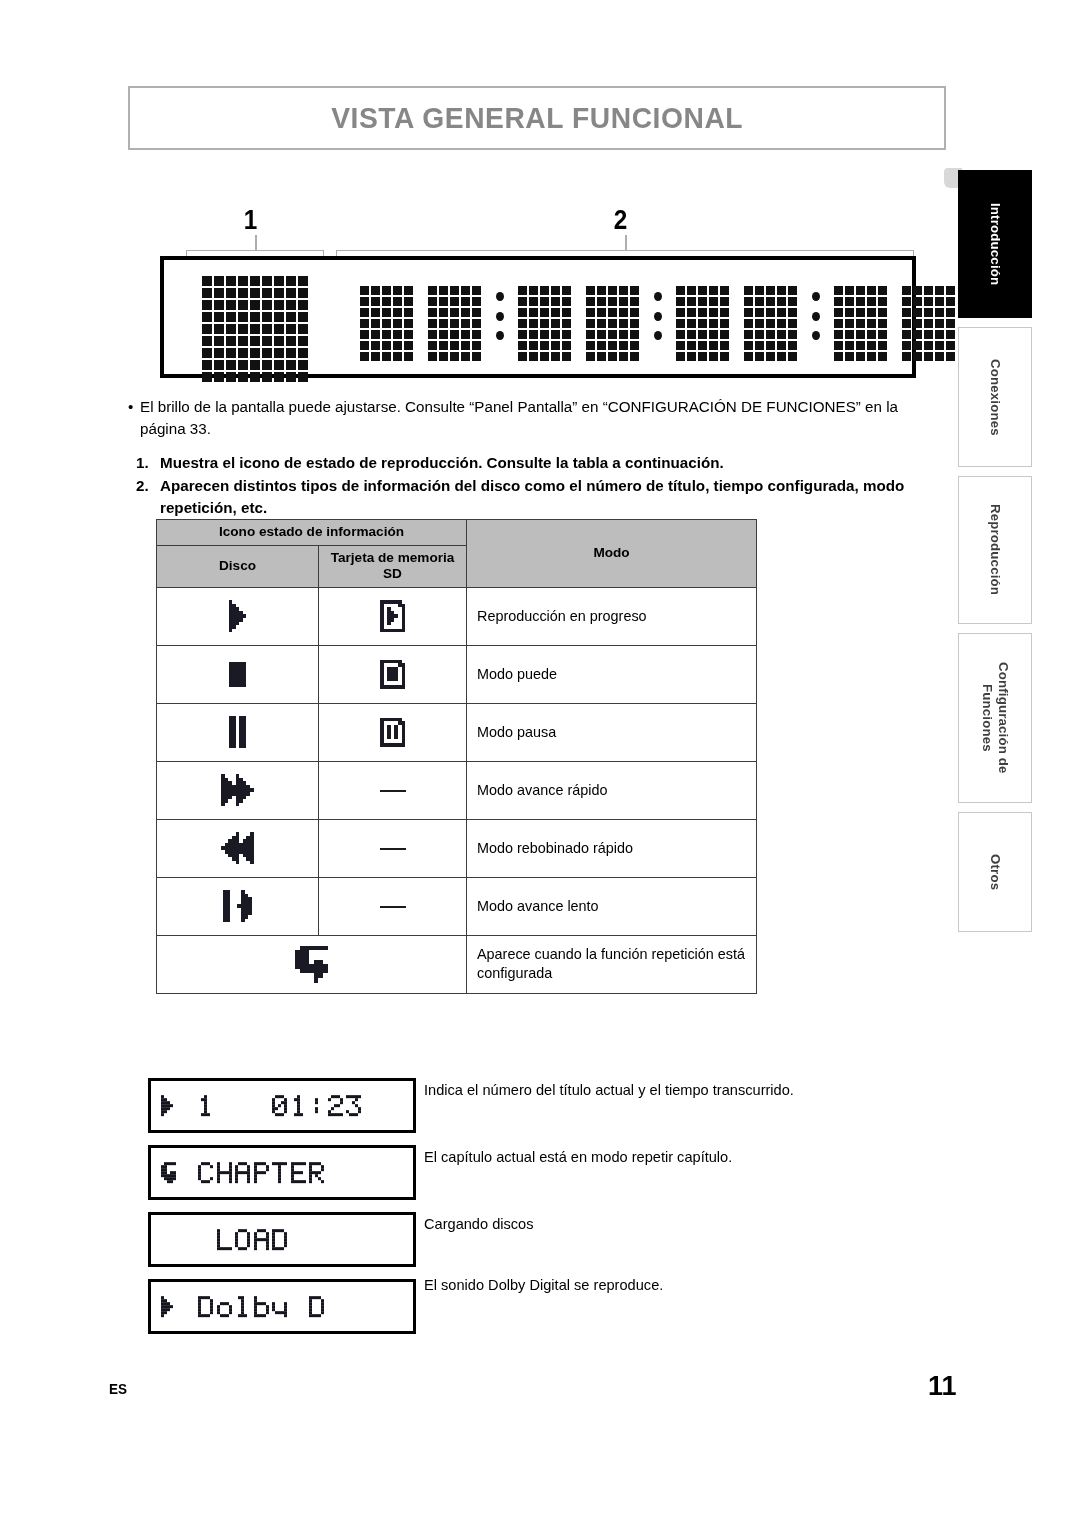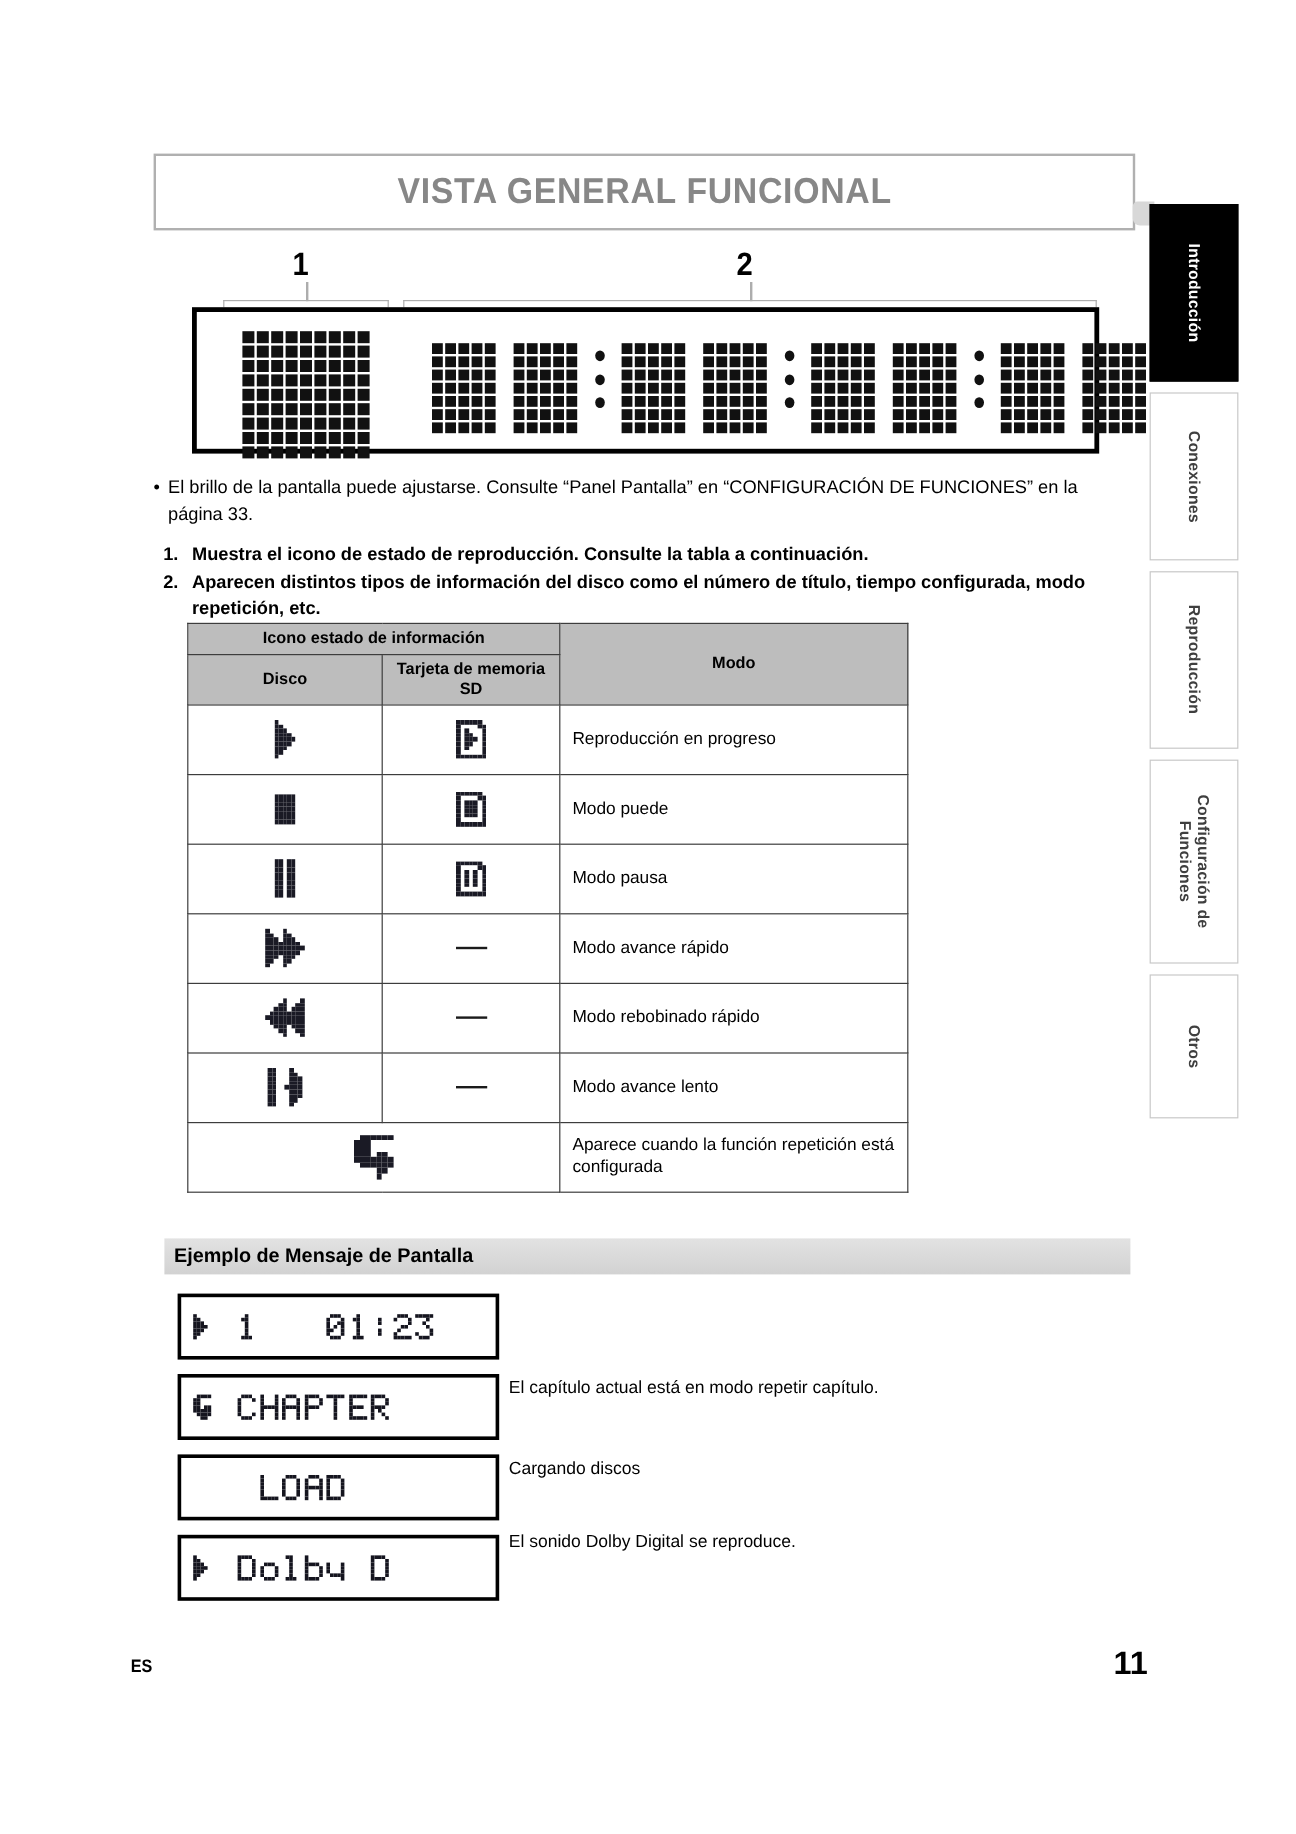--- a/index.html
+++ b/index.html
@@ -10,21 +10,21 @@
     color: #000;
     overflow: hidden;
   }
   .page { position: relative; width: 1080px; height: 1528px; }
 
   
   .title-box {
     position: absolute; left: 128px; top: 86px;
     width: 818px; height: 64px;
     border: 2px solid #b0b0b0;
-    display: flex; align-items: center; justify-content: center; margin-top: 42px;
+    display: flex; align-items: center; justify-content: center;
   }
   .title-text {
     font-size: 30px; font-weight: bold; color: #878787;
     letter-spacing: .6px; white-space: nowrap;
     font-family: "Liberation Sans", sans-serif;
     transform: scaleX(.94);
   }
 
   
   .section-bar {
@@ -645,23 +645,20 @@
           <td class="iconcell"><span class="dash"></span></td>
           <td class="modecell">Modo avance lento</td>
         </tr>
         <tr>
           <td class="iconcell" colspan="2"><span class="pix" style="width: 32.2px; height: 36.8px; position: relative;"><span style="position: absolute; left: 4.6px; top: 0px; width: 4.6px; height: 4.6px; background: rgb(26, 26, 37);"></span><span style="position: absolute; left: 9.2px; top: 0px; width: 4.6px; height: 4.6px; background: rgb(26, 26, 37);"></span><span style="position: absolute; left: 13.8px; top: 0px; width: 4.6px; height: 4.6px; background: rgb(26, 26, 37);"></span><span style="position: absolute; left: 18.4px; top: 0px; width: 4.6px; height: 4.6px; background: rgb(26, 26, 37);"></span><span style="position: absolute; left: 23px; top: 0px; width: 4.6px; height: 4.6px; background: rgb(26, 26, 37);"></span><span style="position: absolute; left: 27.6px; top: 0px; width: 4.6px; height: 4.6px; background: rgb(26, 26, 37);"></span><span style="position: absolute; left: 0px; top: 4.6px; width: 4.6px; height: 4.6px; background: rgb(26, 26, 37);"></span><span style="position: absolute; left: 4.6px; top: 4.6px; width: 4.6px; height: 4.6px; background: rgb(26, 26, 37);"></span><span style="position: absolute; left: 9.2px; top: 4.6px; width: 4.6px; height: 4.6px; background: rgb(26, 26, 37);"></span><span style="position: absolute; left: 0px; top: 9.2px; width: 4.6px; height: 4.6px; background: rgb(26, 26, 37);"></span><span style="position: absolute; left: 4.6px; top: 9.2px; width: 4.6px; height: 4.6px; background: rgb(26, 26, 37);"></span><span style="position: absolute; left: 9.2px; top: 9.2px; width: 4.6px; height: 4.6px; background: rgb(26, 26, 37);"></span><span style="position: absolute; left: 0px; top: 13.8px; width: 4.6px; height: 4.6px; background: rgb(26, 26, 37);"></span><span style="position: absolute; left: 4.6px; top: 13.8px; width: 4.6px; height: 4.6px; background: rgb(26, 26, 37);"></span><span style="position: absolute; left: 9.2px; top: 13.8px; width: 4.6px; height: 4.6px; background: rgb(26, 26, 37);"></span><span style="position: absolute; left: 18.4px; top: 13.8px; width: 4.6px; height: 4.6px; background: rgb(26, 26, 37);"></span><span style="position: absolute; left: 23px; top: 13.8px; width: 4.6px; height: 4.6px; background: rgb(26, 26, 37);"></span><span style="position: absolute; left: 0px; top: 18.4px; width: 4.6px; height: 4.6px; background: rgb(26, 26, 37);"></span><span style="position: absolute; left: 4.6px; top: 18.4px; width: 4.6px; height: 4.6px; background: rgb(26, 26, 37);"></span><span style="position: absolute; left: 9.2px; top: 18.4px; width: 4.6px; height: 4.6px; background: rgb(26, 26, 37);"></span><span style="position: absolute; left: 13.8px; top: 18.4px; width: 4.6px; height: 4.6px; background: rgb(26, 26, 37);"></span><span style="position: absolute; left: 18.4px; top: 18.4px; width: 4.6px; height: 4.6px; background: rgb(26, 26, 37);"></span><span style="position: absolute; left: 23px; top: 18.4px; width: 4.6px; height: 4.6px; background: rgb(26, 26, 37);"></span><span style="position: absolute; left: 27.6px; top: 18.4px; width: 4.6px; height: 4.6px; background: rgb(26, 26, 37);"></span><span style="position: absolute; left: 4.6px; top: 23px; width: 4.6px; height: 4.6px; background: rgb(26, 26, 37);"></span><span style="position: absolute; left: 9.2px; top: 23px; width: 4.6px; height: 4.6px; background: rgb(26, 26, 37);"></span><span style="position: absolute; left: 13.8px; top: 23px; width: 4.6px; height: 4.6px; background: rgb(26, 26, 37);"></span><span style="position: absolute; left: 18.4px; top: 23px; width: 4.6px; height: 4.6px; background: rgb(26, 26, 37);"></span><span style="position: absolute; left: 23px; top: 23px; width: 4.6px; height: 4.6px; background: rgb(26, 26, 37);"></span><span style="position: absolute; left: 27.6px; top: 23px; width: 4.6px; height: 4.6px; background: rgb(26, 26, 37);"></span><span style="position: absolute; left: 18.4px; top: 27.6px; width: 4.6px; height: 4.6px; background: rgb(26, 26, 37);"></span><span style="position: absolute; left: 23px; top: 27.6px; width: 4.6px; height: 4.6px; background: rgb(26, 26, 37);"></span><span style="position: absolute; left: 18.4px; top: 32.2px; width: 4.6px; height: 4.6px; background: rgb(26, 26, 37);"></span></span></td>
           <td class="modecell">Aparece cuando la función repetición está configurada</td>
         </tr>
       </tbody>
   </table>
 
-  <div class="ex-bar">
-    <div class="label">Ejemplo de Mensaje de Pantalla</div>
-  </div>
 
   <div id="lcd-area">
       <div class="lcd" style="top: 1078px;">
         <div style="position: absolute; left: 10px; top: 50%; transform: translateY(-50%); display: flex; align-items: center;">
           <span class="pix" style="width: 15.5px; height: 21.7px; position: relative; margin-right: 3px;">
             <span style="position: absolute; left: 0px; top: 0px; width: 3.1px; height: 3.1px; background: rgb(21, 21, 31);"></span>
             <span style="position: absolute; left: 0px; top: 3.1px; width: 3.1px; height: 3.1px; background: rgb(21, 21, 31);"></span>
             <span style="position: absolute; left: 3.1px; top: 3.1px; width: 3.1px; height: 3.1px; background: rgb(21, 21, 31);"></span>
             <span style="position: absolute; left: 0px; top: 6.2px; width: 3.1px; height: 3.1px; background: rgb(21, 21, 31);"></span>
             <span style="position: absolute; left: 3.1px; top: 6.2px; width: 3.1px; height: 3.1px; background: rgb(21, 21, 31);"></span>
@@ -761,20 +758,21 @@
             <span style="position: absolute; left: 12.4px; top: 12.4px; width: 3.1px; height: 3.1px; background: rgb(21, 21, 31);"></span>
             <span style="position: absolute; left: 0px; top: 15.5px; width: 3.1px; height: 3.1px; background: rgb(21, 21, 31);"></span>
             <span style="position: absolute; left: 12.4px; top: 15.5px; width: 3.1px; height: 3.1px; background: rgb(21, 21, 31);"></span>
             <span style="position: absolute; left: 3.1px; top: 18.6px; width: 3.1px; height: 3.1px; background: rgb(21, 21, 31);"></span>
             <span style="position: absolute; left: 6.2px; top: 18.6px; width: 3.1px; height: 3.1px; background: rgb(21, 21, 31);"></span>
             <span style="position: absolute; left: 9.3px; top: 18.6px; width: 3.1px; height: 3.1px; background: rgb(21, 21, 31);"></span>
           </span>
         </div>
       </div>
       <div class="lcd-row" style="top: 1080px;">
+        <div>Indica el número del título actual y el tiempo transcurrido.</div>
       </div>
       <div class="lcd" style="top: 1145px;">
         <div style="position: absolute; left: 10px; top: 50%; transform: translateY(-50%); display: flex; align-items: center;">
           <span class="pix" style="width: 15.5px; height: 21.7px; position: relative; margin-right: 3px;">
             <span style="position: absolute; left: 3.1px; top: 0px; width: 3.1px; height: 3.1px; background: rgb(21, 21, 31);"></span>
             <span style="position: absolute; left: 6.2px; top: 0px; width: 3.1px; height: 3.1px; background: rgb(21, 21, 31);"></span>
             <span style="position: absolute; left: 9.3px; top: 0px; width: 3.1px; height: 3.1px; background: rgb(21, 21, 31);"></span>
             <span style="position: absolute; left: 12.4px; top: 0px; width: 3.1px; height: 3.1px; background: rgb(21, 21, 31);"></span>
             <span style="position: absolute; left: 0px; top: 3.1px; width: 3.1px; height: 3.1px; background: rgb(21, 21, 31);"></span>
             <span style="position: absolute; left: 3.1px; top: 3.1px; width: 3.1px; height: 3.1px; background: rgb(21, 21, 31);"></span>

